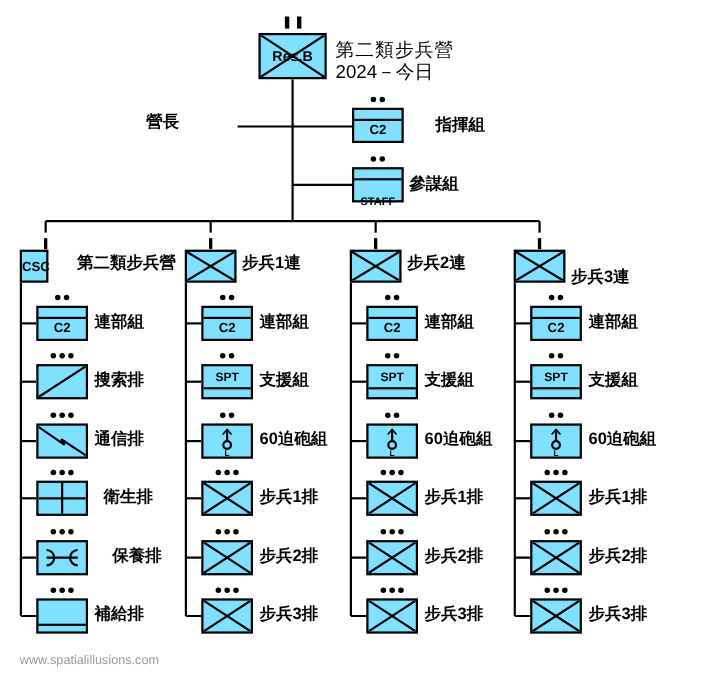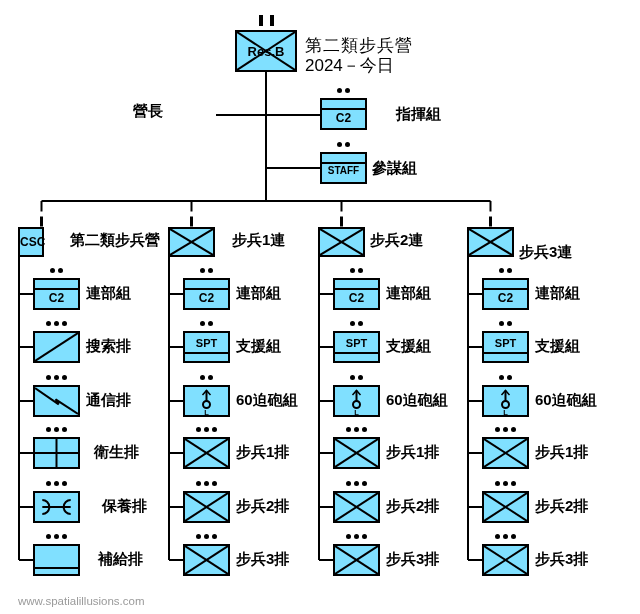--- a/index.html
+++ b/index.html
@@ -93,21 +93,21 @@
     <div class="utext" style="top:12px;">C2</div>
   </div>
   <div class="label" style="left:384px;top:106px;margin-left:12px;">指揮組</div>
 
   <div class="dots" style="left:337px;top:142px;">
     <div class="dot"></div>
       <div class="dot"></div>
   </div>
   <div class="unit" style="left:320px;top:152px;width:47px;height:32px;">
     <div class="hbar" style="top:8px;"></div>
-    <div class="utext" style="top:12px;font-size:10px;">STAFF</div>
+    <div class="utext" style="top:25px;font-size:10px;">STAFF</div>
   </div>
   <div class="label" style="left:372px;top:160px;">參謀組</div>
 
   <div id="nodes">
       <div class="unit" style="left:18px;top:227px;width:26px;height:30px">
         <div class="utext ctr">CSC</div>
       </div>
       <div class="label" style="left:70px;top:232px">第二類步兵營</div>
       <div class="dots" style="left:50px;top:268px">
         <div class="dot"></div>
@@ -166,28 +166,28 @@
       </div>
       <div class="label" style="left:102px;top:498px">保養排</div>
       <div class="dots" style="left:46px;top:534px">
         <div class="dot"></div>
         <div class="dot"></div>
         <div class="dot"></div>
       </div>
       <div class="unit" style="left:33px;top:544px;width:47px;height:32px">
         <div class="hbar" style="top:21px"></div>
       </div>
-      <div class="label" style="left:98px;top:551px">補給排</div>
+      <div class="label" style="left:86px;top:551px">補給排</div>
       <div class="unit" style="left:168px;top:227px;width:47px;height:30px">
         <svg width="43" height="26" viewBox="0 0 43 26">
           <line x1="0" y1="0" x2="43" y2="26" stroke="#000" stroke-width="2" fill="none"></line>
           <line x1="0" y1="26" x2="43" y2="0" stroke="#000" stroke-width="2" fill="none"></line>
         </svg>
       </div>
-      <div class="label" style="left:232px;top:232px">步兵1連</div>
+      <div class="label" style="left:220px;top:232px">步兵1連</div>
       <div class="dots" style="left:200px;top:268px">
         <div class="dot"></div>
         <div class="dot"></div>
       </div>
       <div class="unit" style="left:183px;top:278px;width:47px;height:32px">
         <div class="hbar" style="top:8px"></div>
         <div class="utext" style="top:12px">C2</div>
       </div>
       <div class="label" style="left:236px;top:285px">連部組</div>
       <div class="dots" style="left:200px;top:321px">

